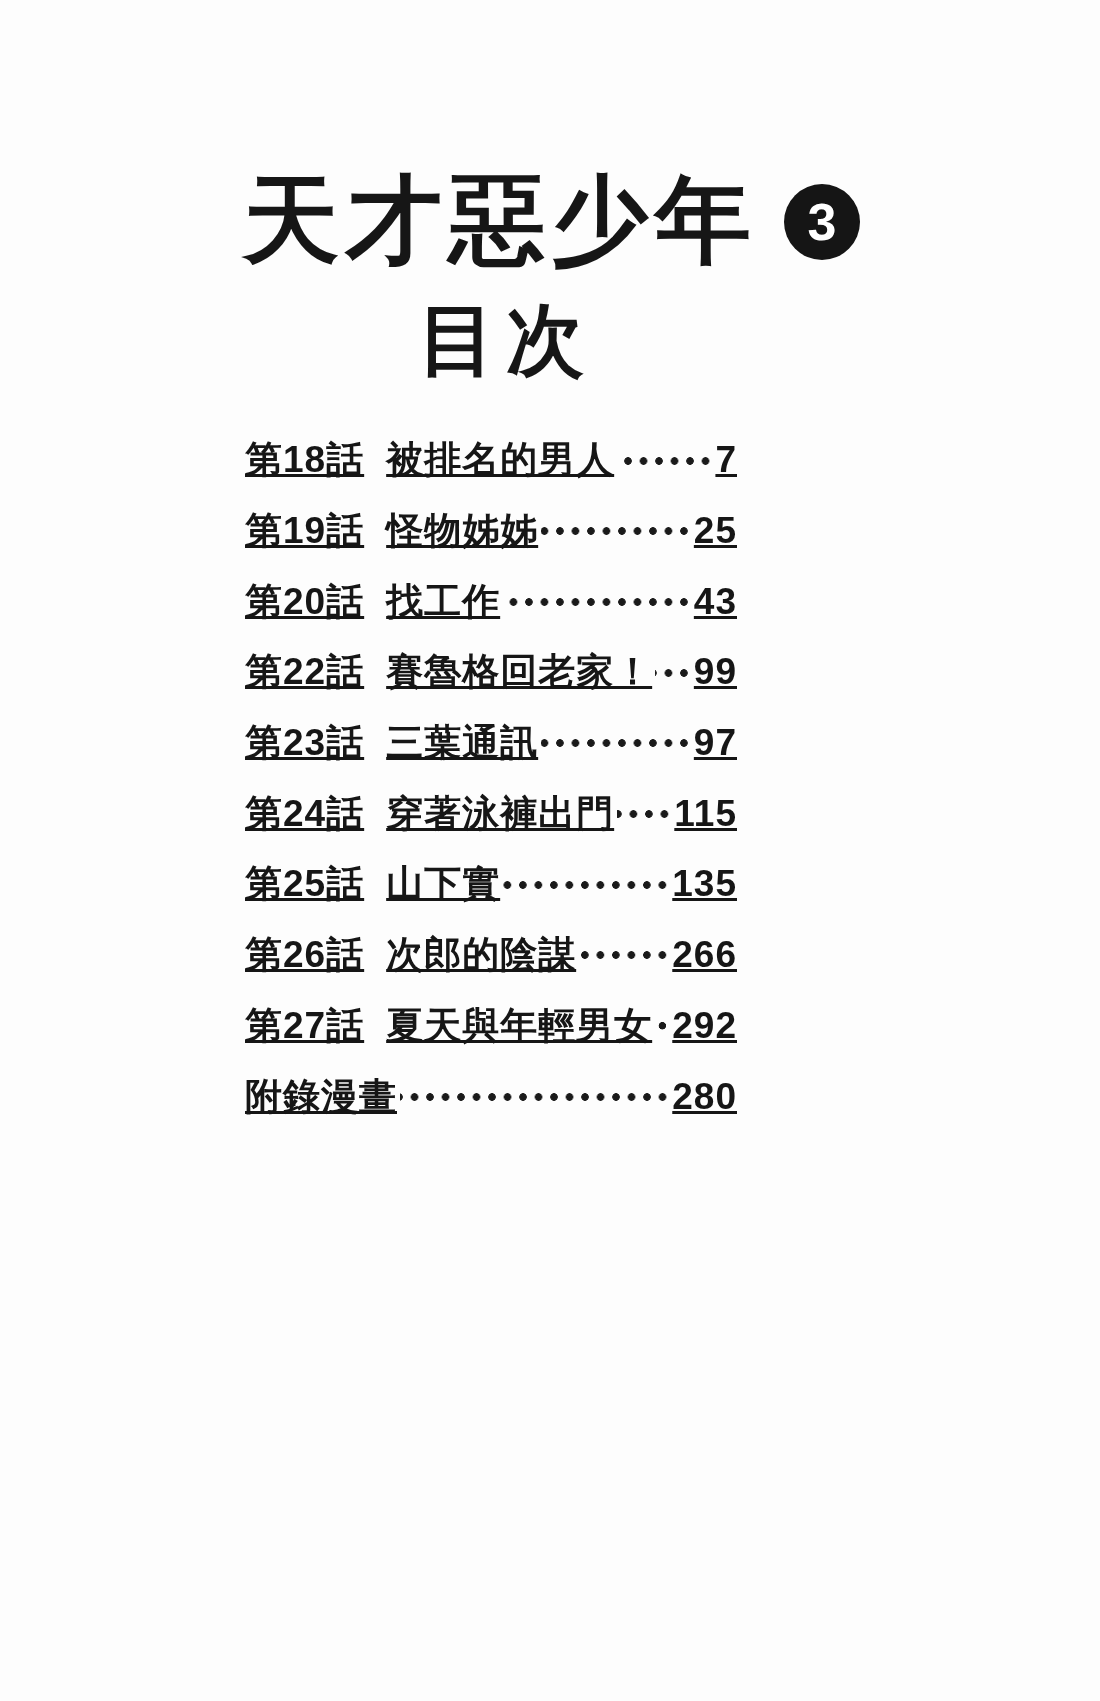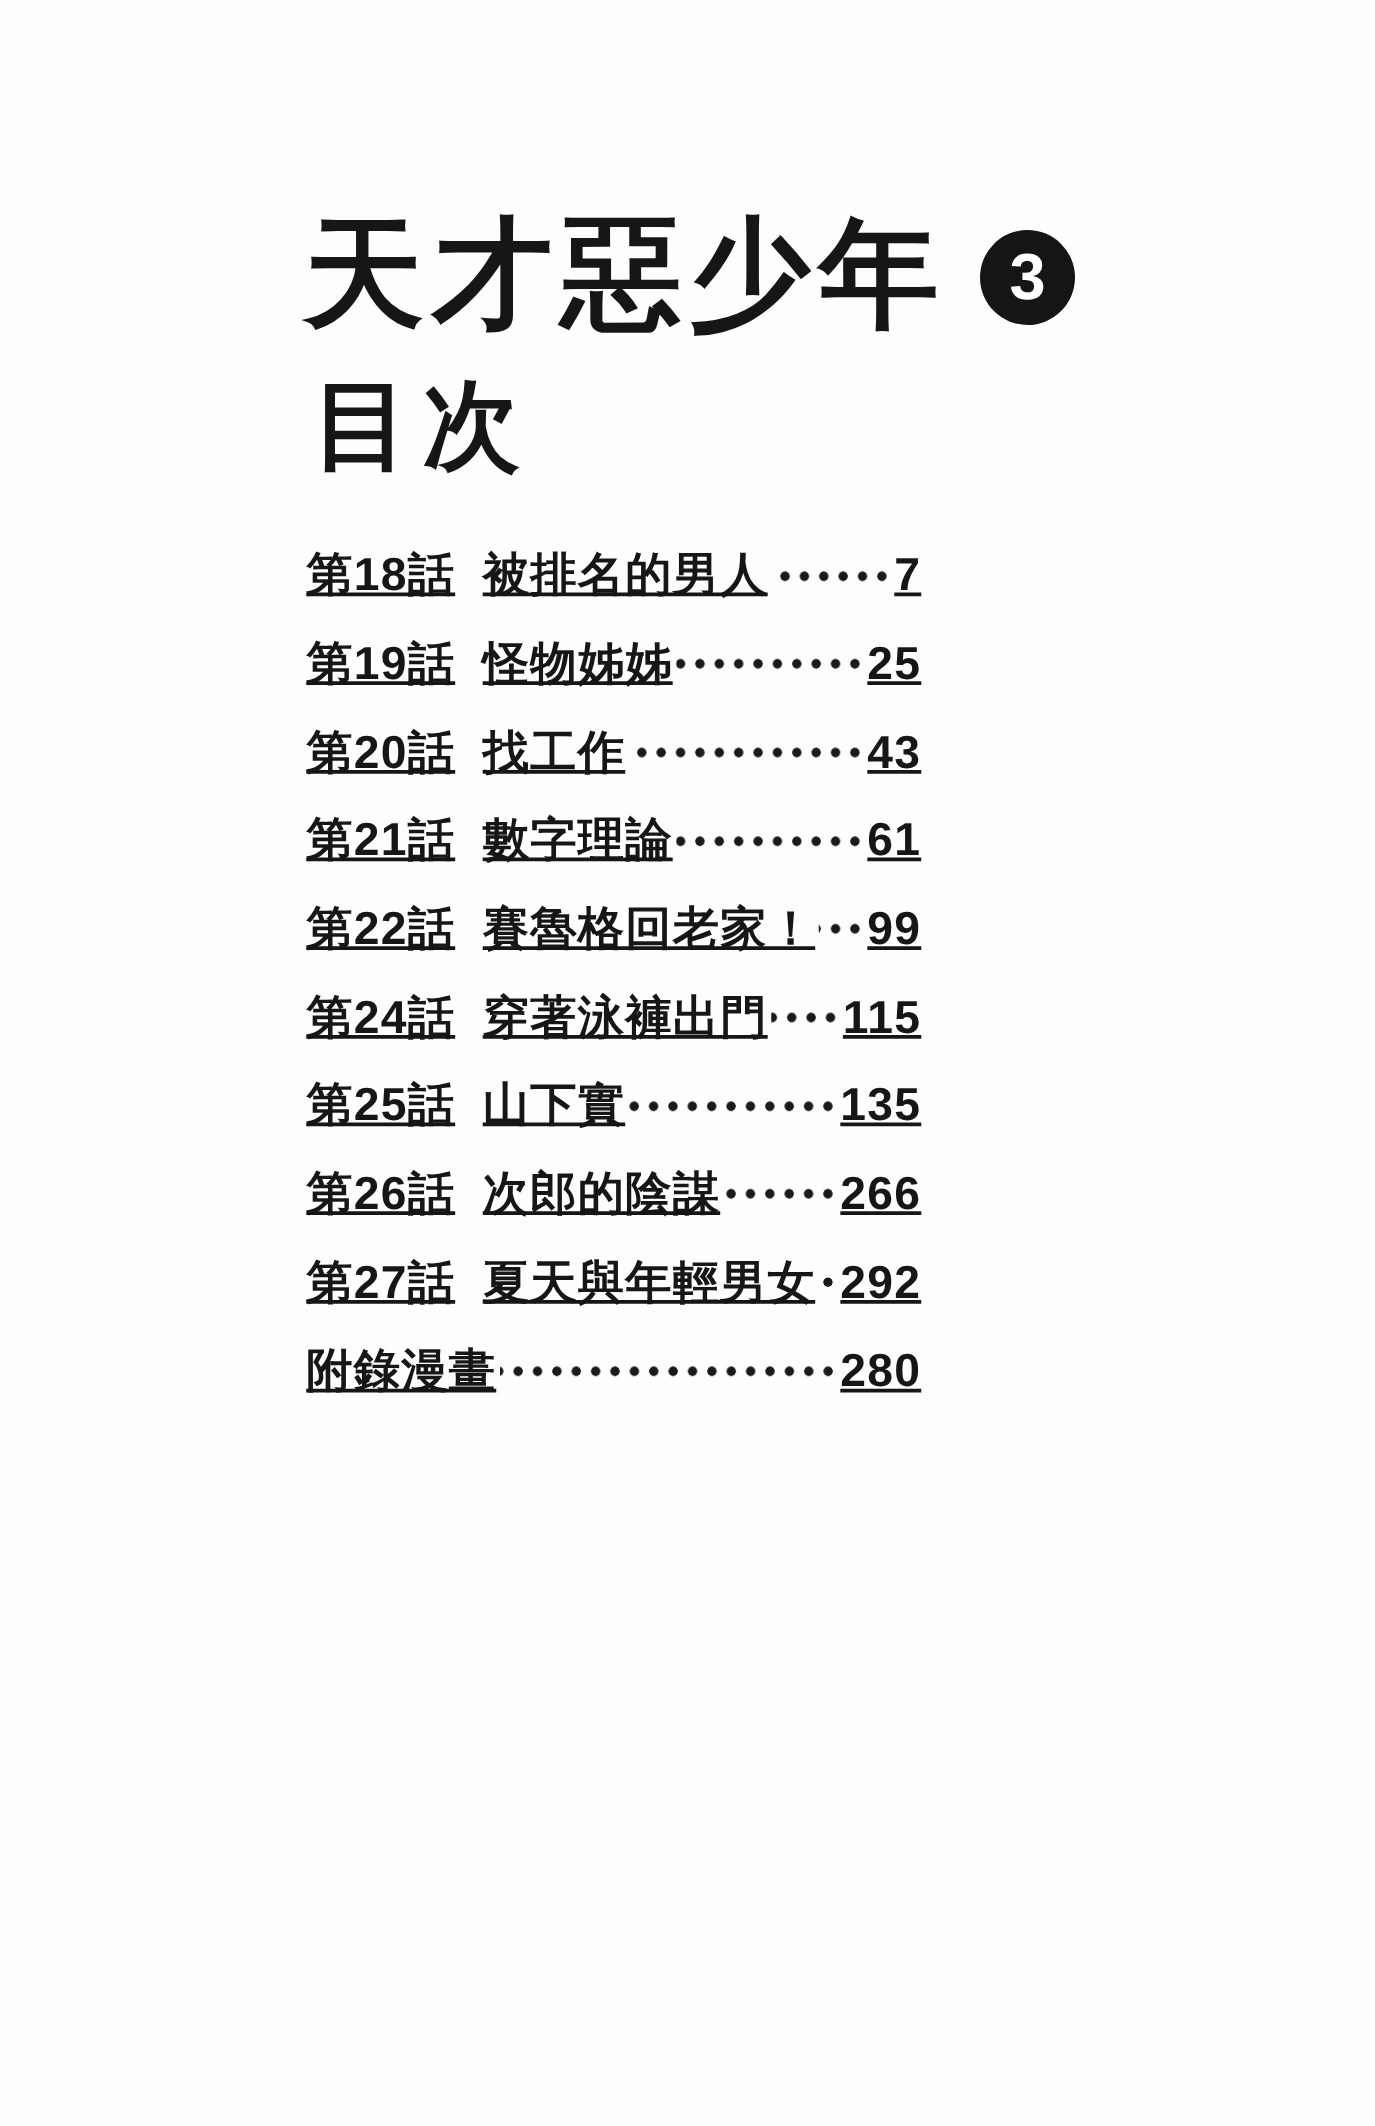--- a/index.html
+++ b/index.html
@@ -44,25 +44,25 @@
     background: #151515;
     color: #ffffff;
     font-size: 52px;
     font-weight: 800;
     letter-spacing: 0;
     transform: translateY(2px);
   }
   
   .subtitle {
     position: absolute;
-    left: 250px;
+    left: 261px;
     top: 296px;
     width: 490px;
     margin: 0;
-    text-align: left;
+    text-align: center;
     font-size: 78px;
     line-height: 1.15;
     font-weight: 800;
     letter-spacing: 10px;
   }
   
   .toc {
     position: absolute;
     left: 245px;
     top: 425px;
@@ -132,34 +132,34 @@
     <span class="page-no">25</span>
   </li>
 
   <li class="toc-row">
     <span class="chapter-no">第20話</span>
     <span class="chapter-title">找工作</span>
     <span class="dot-leader"></span>
     <span class="page-no">43</span>
   </li>
 
-  <li class="toc-row">
-    <span class="chapter-no">第21話</span>
-    <span class="chapter-title">數字理論</span>
-    <span class="dot-leader"></span>
-    <span class="page-no">61</span>
-  </li>
 
   <li class="toc-row">
     <span class="chapter-no">第22話</span>
     <span class="chapter-title">賽魯格回老家！</span>
     <span class="dot-leader"></span>
     <span class="page-no">99</span>
   </li>
 
+  <li class="toc-row">
+    <span class="chapter-no">第23話</span>
+    <span class="chapter-title">三葉通訊</span>
+    <span class="dot-leader"></span>
+    <span class="page-no">97</span>
+  </li>
 
   <li class="toc-row">
     <span class="chapter-no">第24話</span>
     <span class="chapter-title">穿著泳褲出門</span>
     <span class="dot-leader"></span>
     <span class="page-no">115</span>
   </li>
 
   <li class="toc-row">
     <span class="chapter-no">第25話</span>

